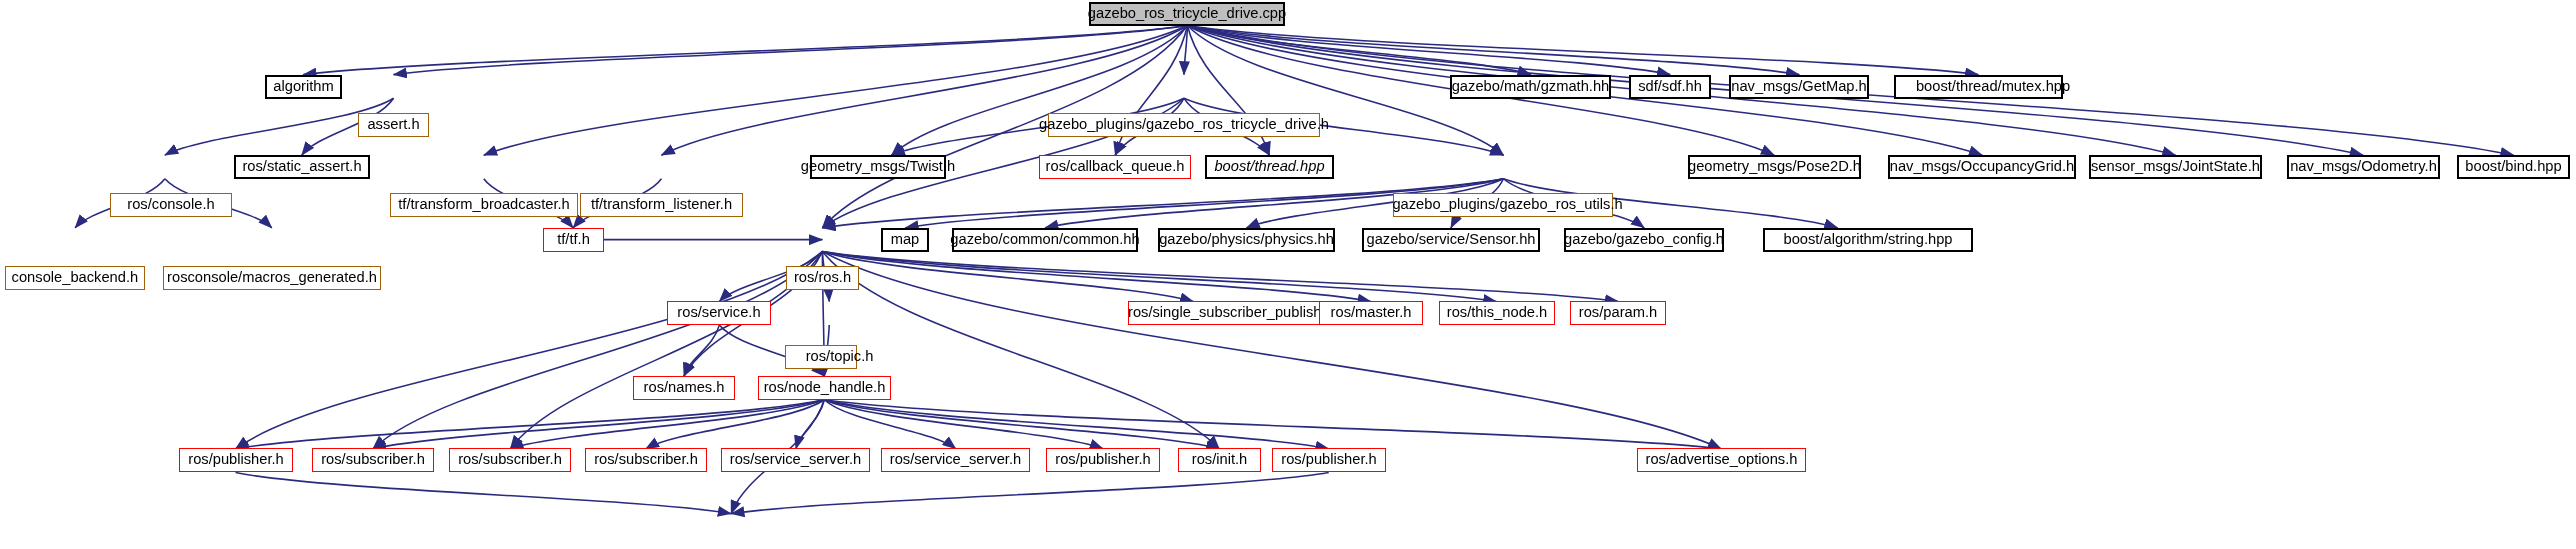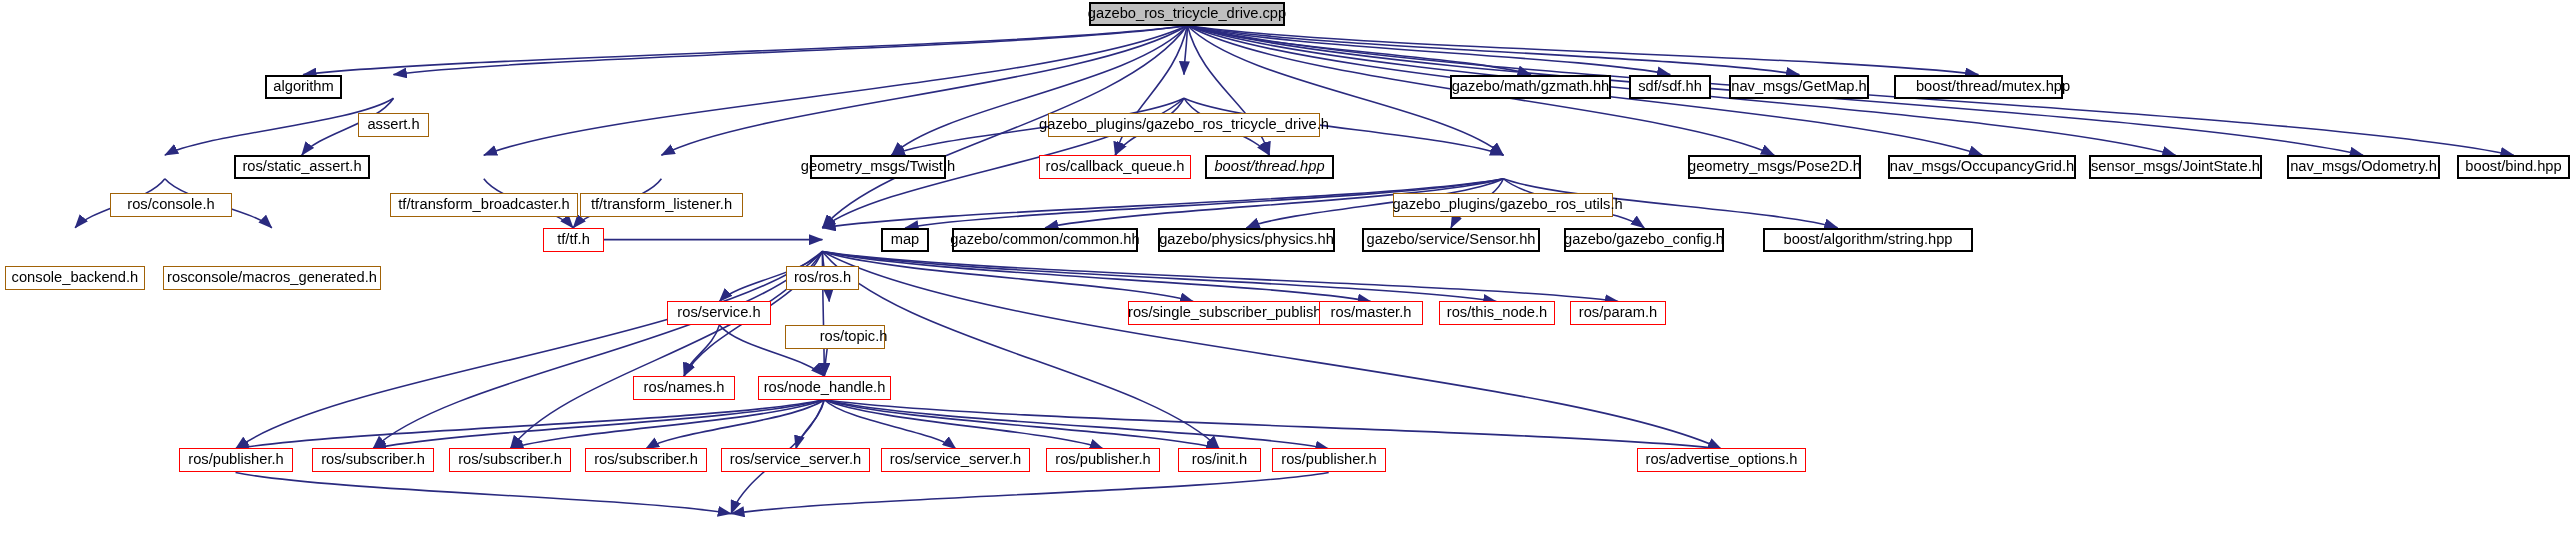--- a/index.html
+++ b/index.html
@@ -231,21 +231,21 @@
       </div>
       <div class="gnode " style="left: 1564px; top: 228px; width: 160px;">
         <span>gazebo/gazebo_config.h</span>
       </div>
       <div class="gnode " style="left: 1747px; top: 228px; width: 210px; margin-left: 16px;">
         <span>boost/algorithm/string.hpp</span>
       </div>
       <div class="gnode red" style="left: 667px; top: 301px; width: 104px;">
         <span>ros/service.h</span>
       </div>
-      <div class="gnode dark" style="left: 785px; top: 287px; width: 100px; padding-left: 44px;">
+      <div class="gnode dark" style="left: 785px; top: 307px; width: 72px; padding-left: 44px;">
         <span>ros/topic.h</span>
       </div>
       <div class="gnode red" style="left: 1084px; top: 301px; width: 218px; margin-left: 44px;">
         <span>ros/single_subscriber_publisher.h</span>
       </div>
       <div class="gnode red" style="left: 1319px; top: 301px; width: 104px;">
         <span>ros/master.h</span>
       </div>
       <div class="gnode red" style="left: 1439px; top: 301px; width: 116px;">
         <span>ros/this_node.h</span>

